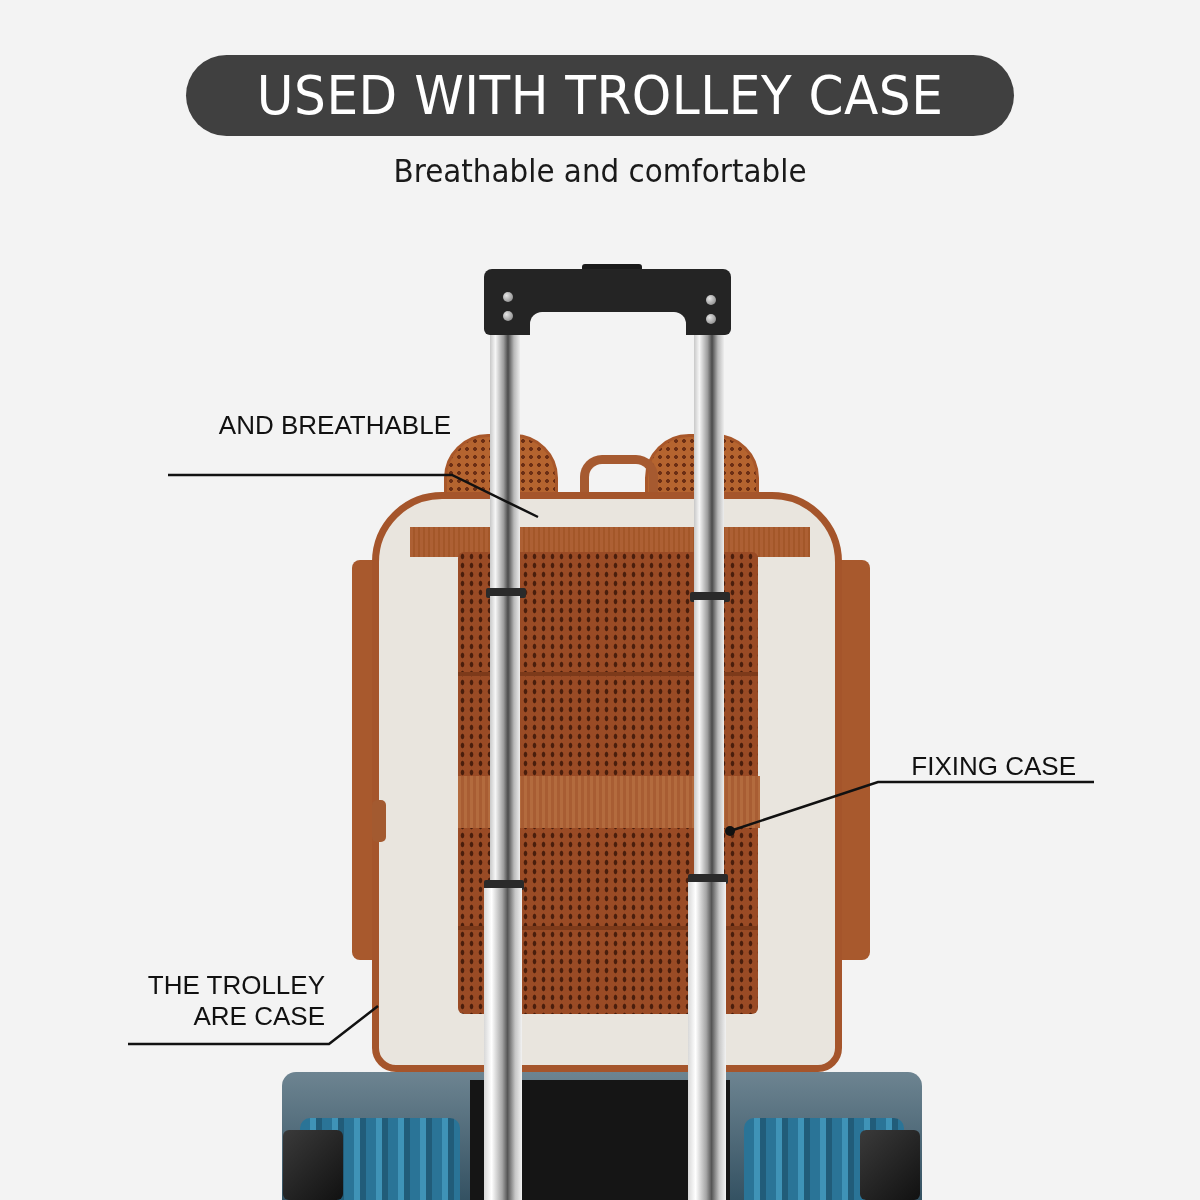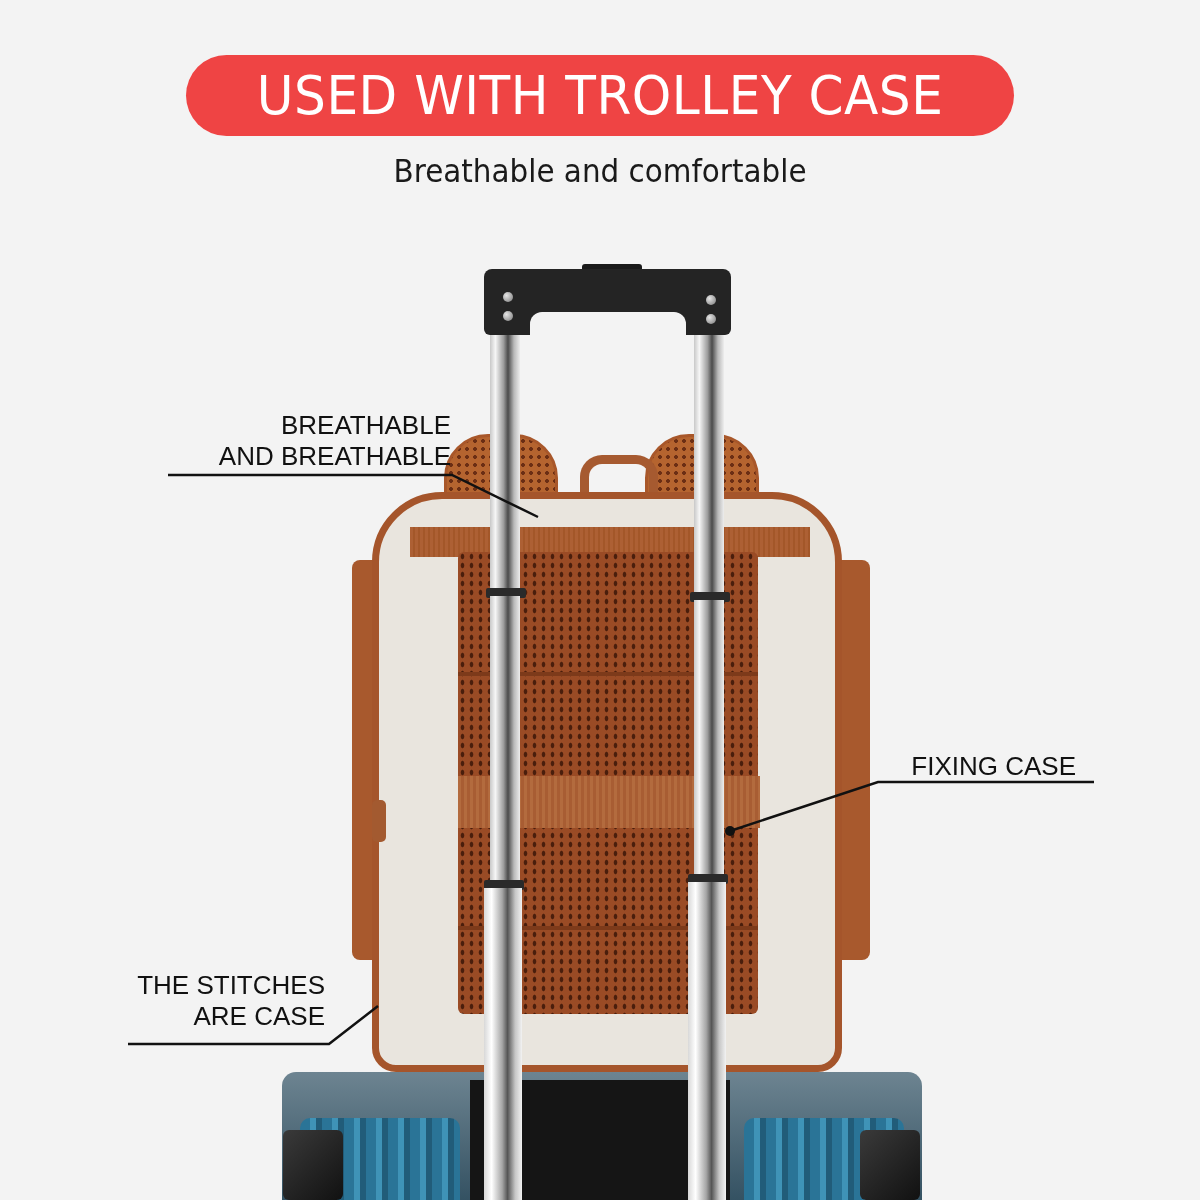--- a/index.html
+++ b/index.html
@@ -4,21 +4,21 @@
 <style>
   html, body { margin: 0; padding: 0; }
   body {
     width: 1200px; height: 1200px; overflow: hidden;
     background: #f3f3f3;
     font-family: "DejaVu Sans", "Liberation Sans", sans-serif;
     position: relative;
   }
   .banner {
     position: absolute; left: 186px; top: 55px; width: 828px; height: 81px;
-    background: #ef4444; border-radius: 41px;
+    background: #404040; border-radius: 41px;
     display: flex; align-items: center; justify-content: center;
   }
   .banner-text {
     color: #ffffff; font-size: 54px; letter-spacing: 0.5px;
     font-family: "DejaVu Sans", sans-serif; font-weight: normal;
     transform: scaleX(0.93);
   }
   .subtitle {
     position: absolute; left: 0; width: 1200px; top: 152px; text-align: center;
     font-size: 32px; color: #1a1a1a; font-family: "DejaVu Sans", sans-serif;
@@ -166,22 +166,21 @@
 <svg width="1200" height="1200" style="position:absolute;left:0;top:0;">
   <g stroke="#111" stroke-width="2.5" fill="none">
     <polyline points="168,475 452,475 538,517"></polyline>
     <polyline points="1094,782 878,782 730,831"></polyline>
     <polyline points="128,1044 329,1044 378,1006"></polyline>
   </g>
   <circle cx="730" cy="831" r="5" fill="#111"></circle>
 </svg>
 
 <div class="callout" style="right:749px; top:410px;">
-  <div>BREATHABLE</div>
   <div>AND BREATHABLE</div>
 </div>
 <div class="callout" style="right:124px; top:751px;">
   <div>FIXING CASE</div>
 </div>
 <div class="callout" style="right:875px; top:970px;">
-  <div>THE STITCHES</div>
+  <div>THE TROLLEY</div>
   <div>ARE CASE</div>
 </div>
 
 </body></html>

